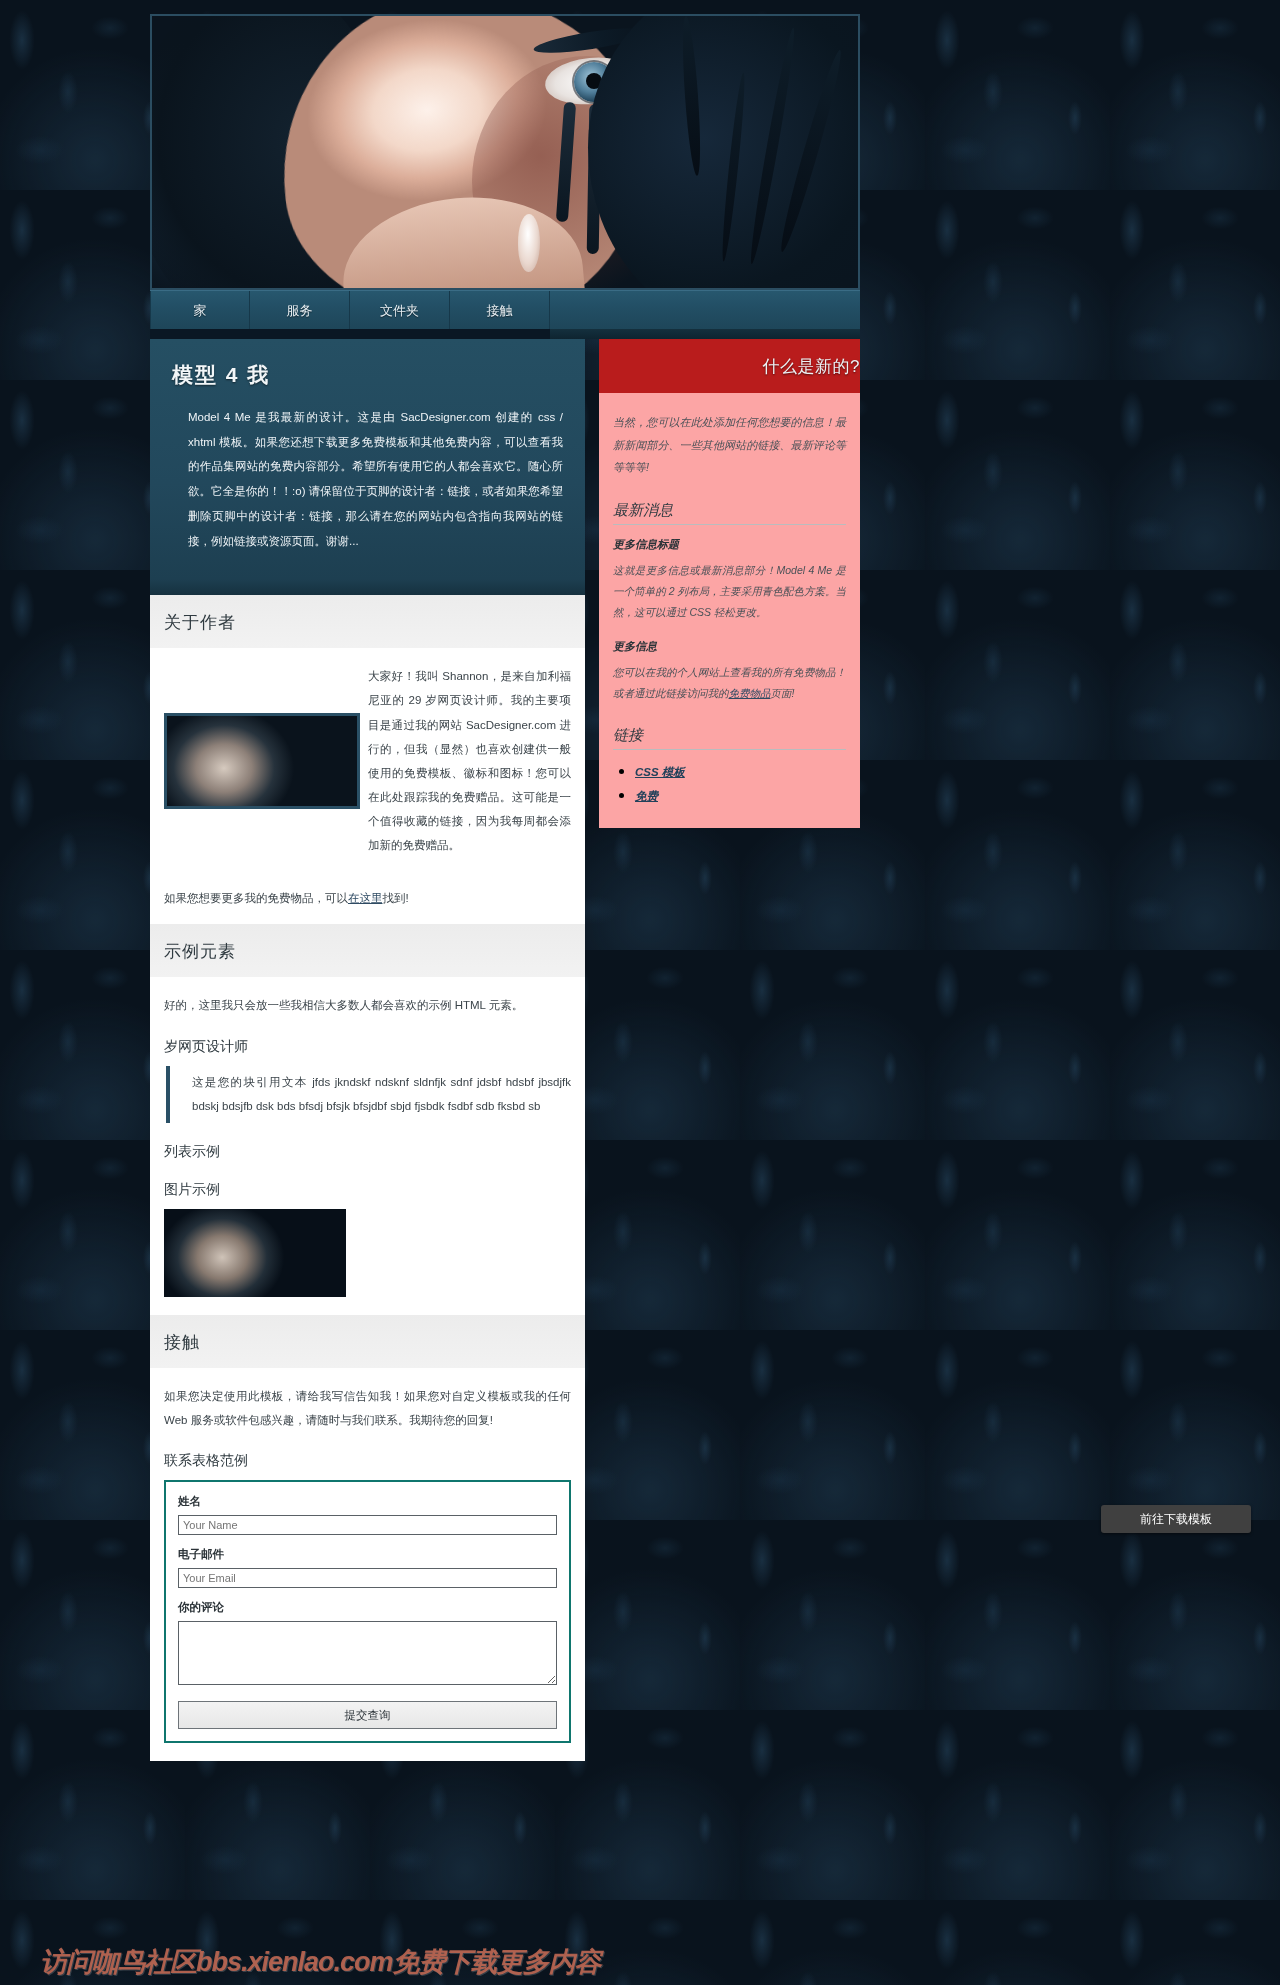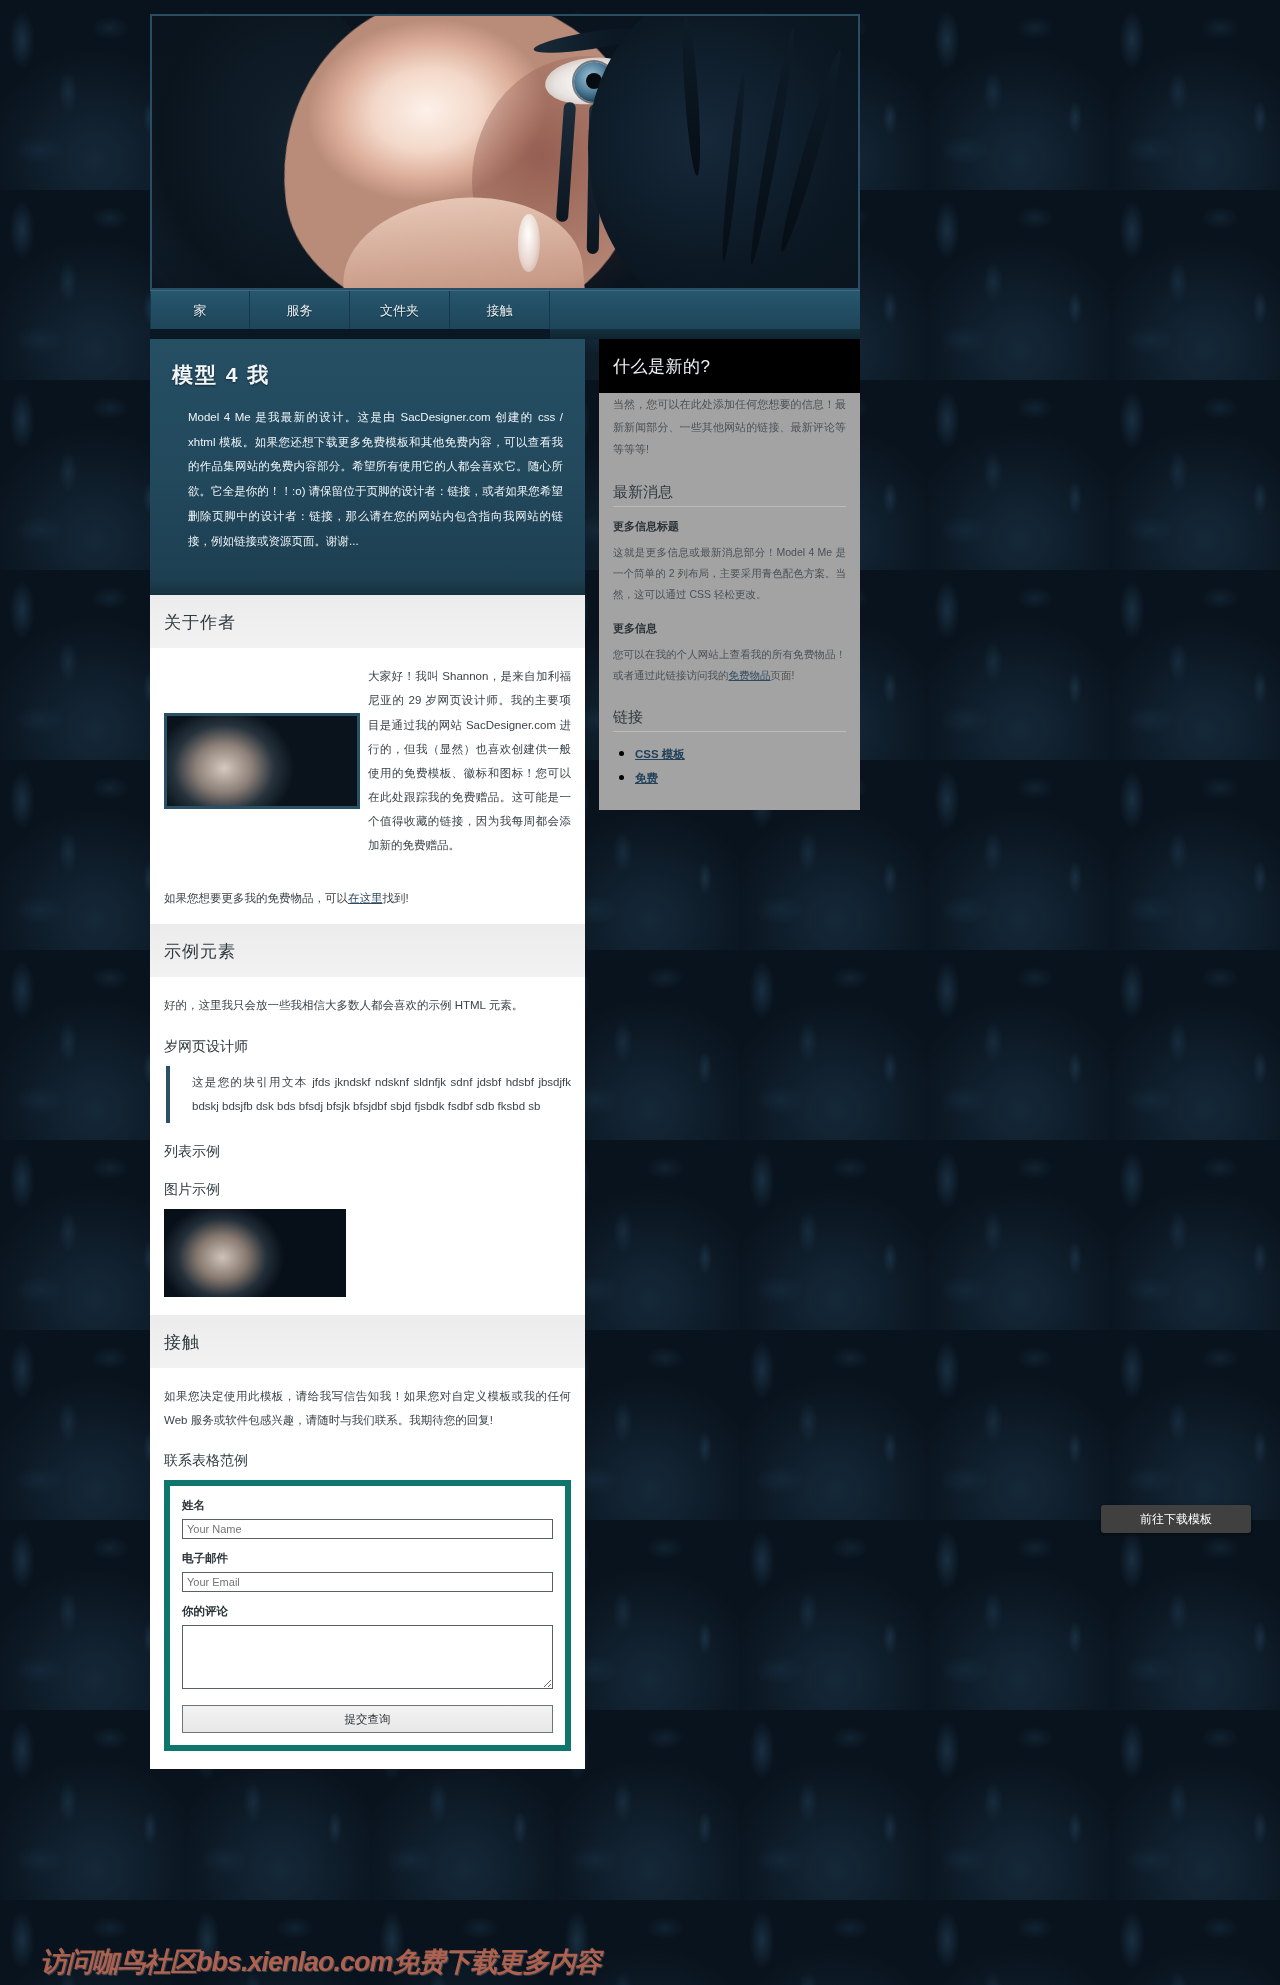--- a/index.html
+++ b/index.html
@@ -215,21 +215,21 @@
   ul.sample li { font-size: 11.5px; color: #3b444a; line-height: 1.55; list-style: disc; }
   .sample-img {
     width: 182px; height: 88px; margin-top: 8px;
     background:
       radial-gradient(ellipse 62px 54px at 32% 55%, #cfc3b8 0%, #87796f 40%, #222e38 72%, #070f18 100%),
       linear-gradient(120deg, #0a141e 0%, #11202e 45%, #060d15 100%);
   }
   .para { font-size: 11.5px; color: #3b444a; line-height: 2.1; text-align: justify; }
 
   
-  .form-box { border: 6px solid #0f766e; padding: 12px; margin-top: 8px; }
+  .form-box { border: 2px solid #0f766e; padding: 12px; margin-top: 8px; }
   .form-label { font-size: 11.5px; font-weight: bold; color: #2b3338; margin-bottom: 6px; display: block; }
   .form-input {
     width: 100%; height: 20px;
     border: 1px solid #5a6166;
     font-family: "Liberation Sans", sans-serif;
     font-size: 11px; color: #2b3338; padding: 0 4px;
     margin-bottom: 12px; background: #fff;
   }
   .form-area {
     width: 100%; height: 64px; resize: both;
@@ -240,28 +240,29 @@
   .form-submit {
     width: 100%; height: 28px;
     background: linear-gradient(180deg, #f3f3f3, #e7e7e7);
     border: 1px solid #6e7479;
     font-family: "Liberation Sans", sans-serif;
     font-size: 11.5px; color: #2b3338; cursor: pointer;
   }
 
   
   .side-head {
-    background: #000000;
+    background: #b91c1c;
     padding: 16px 0 15px 14px;
+    text-align: right;
   }
   .side-head h2 {
     font-size: 17px; color: #edf2f5; font-weight: normal; letter-spacing: .5px;
     text-shadow: 0 1px 2px rgba(0,0,0,.6);
   }
-  .side-body { background: #a3a3a3; padding: 0 14px 18px 14px; }
+  .side-body { background: #fca5a5; padding: 18px 14px 18px 14px; font-style: italic; }
   .side-body p { font-size: 11px; color: #4a5157; line-height: 2.05; text-align: justify; }
   .side-sec-title {
     font-size: 15px; color: #2f3a40; font-weight: normal;
     border-bottom: 1px solid #b9bcbe;
     padding-bottom: 4px; margin: 22px 0 12px 0;
   }
   .side-item-title { font-size: 11px; font-weight: bold; color: #2b3338; margin-bottom: 8px; }
   .side-item-body { font-size: 10.5px; color: #4a5157; line-height: 2.0; text-align: justify; margin-bottom: 16px; }
   ul.side-links { margin-left: 22px; }
   ul.side-links li { list-style: disc; margin-bottom: 6px; }

